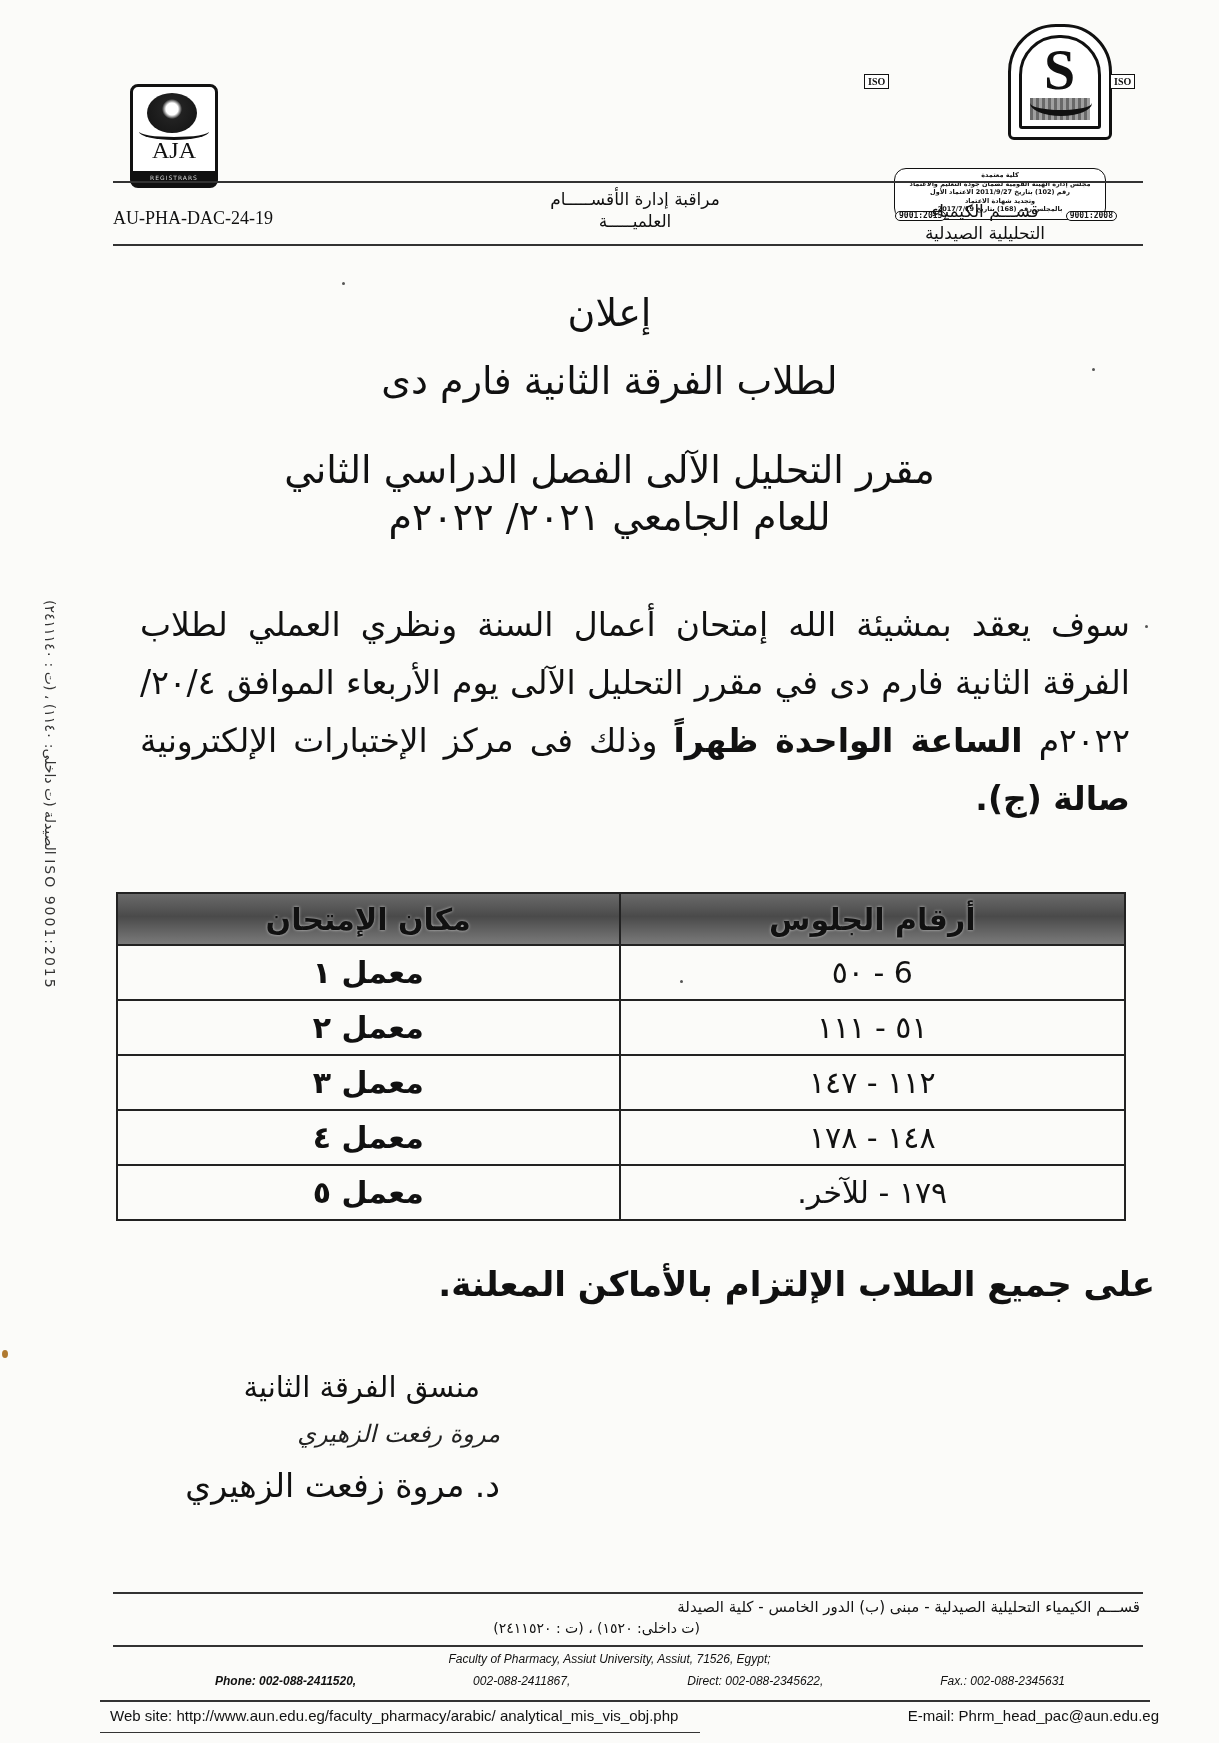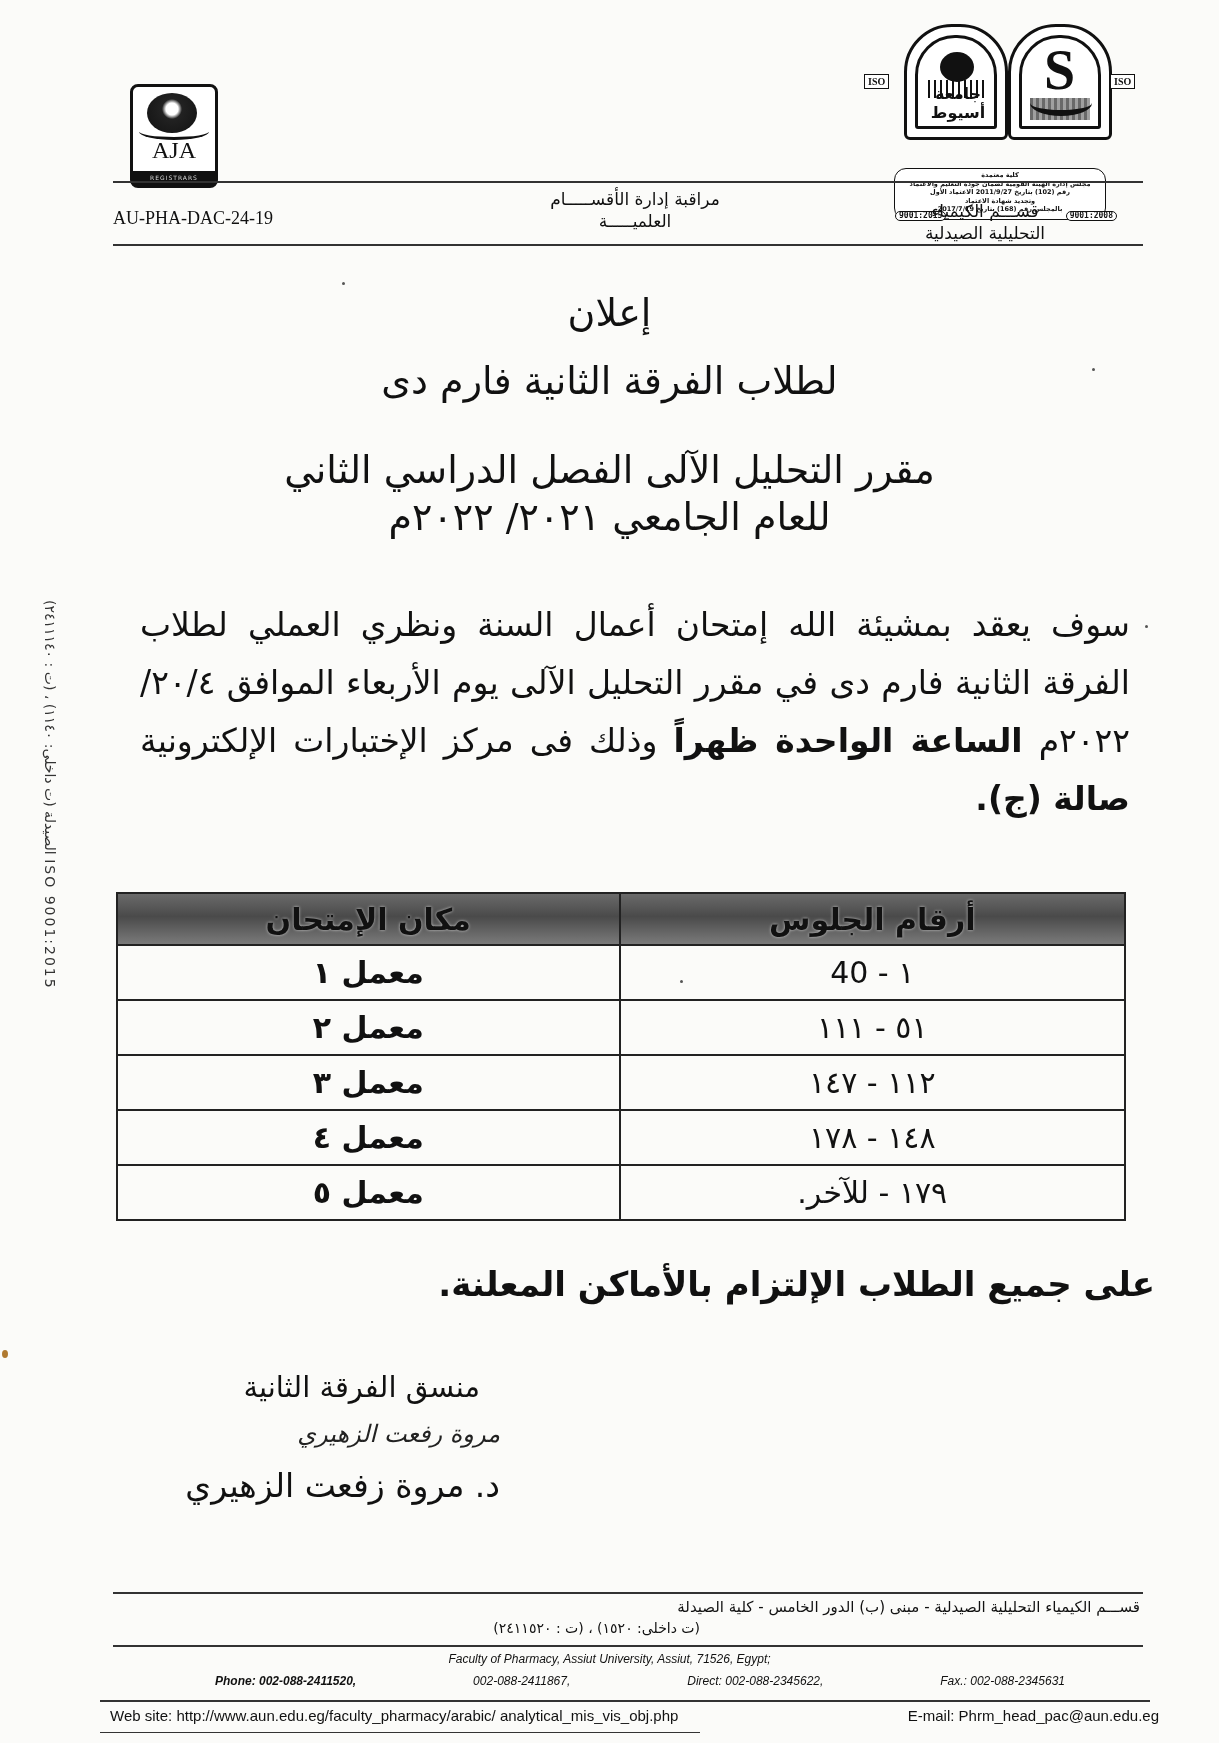--- a/index.html
+++ b/index.html
@@ -82,27 +82,20 @@
 
 <div id="aja-logo" class="abs">
   <div id="aja-globe"></div>
   <div id="aja-swoosh"></div>
   <div id="aja-text">AJA</div>
   <div id="aja-band">REGISTRARS</div>
 </div>
 
 <div id="uni-logo" class="abs">
   <span id="iso-left" class="iso-box">ISO</span>
-  <div id="arch-left" class="arch">
-    <div class="arch-inner">
-      <div class="sun"></div>
-      <div class="sun-rays"></div>
-      <div class="uni-ar rtl">جامعة أسيوط</div>
-    </div>
-  </div>
   <div id="arch-right" class="arch">
     <div class="arch-inner">
       <div class="bowl-bg"></div>
       <div class="snake-s">S</div>
       <div class="bowl"></div>
     </div>
   </div>
   <span id="iso-right" class="iso-box">ISO</span>
   <div id="accred" class="rtl">
     <div>كلية معتمدة</div>
@@ -137,21 +130,21 @@
 
 <table id="seat-table" class="abs rtl">
   <thead>
     <tr>
       <th>أرقام الجلوس</th>
       <th>مكان الإمتحان</th>
     </tr>
   </thead>
   <tbody>
     <tr>
-      <td>١ - 40</td>
+      <td>6 - ٥٠</td>
       <td class="loc">معمل ١</td>
     </tr>
     <tr>
       <td>٥١ - ١١١</td>
       <td class="loc">معمل ٢</td>
     </tr>
     <tr>
       <td>١١٢ - ١٤٧</td>
       <td class="loc">معمل ٣</td>
     </tr>

